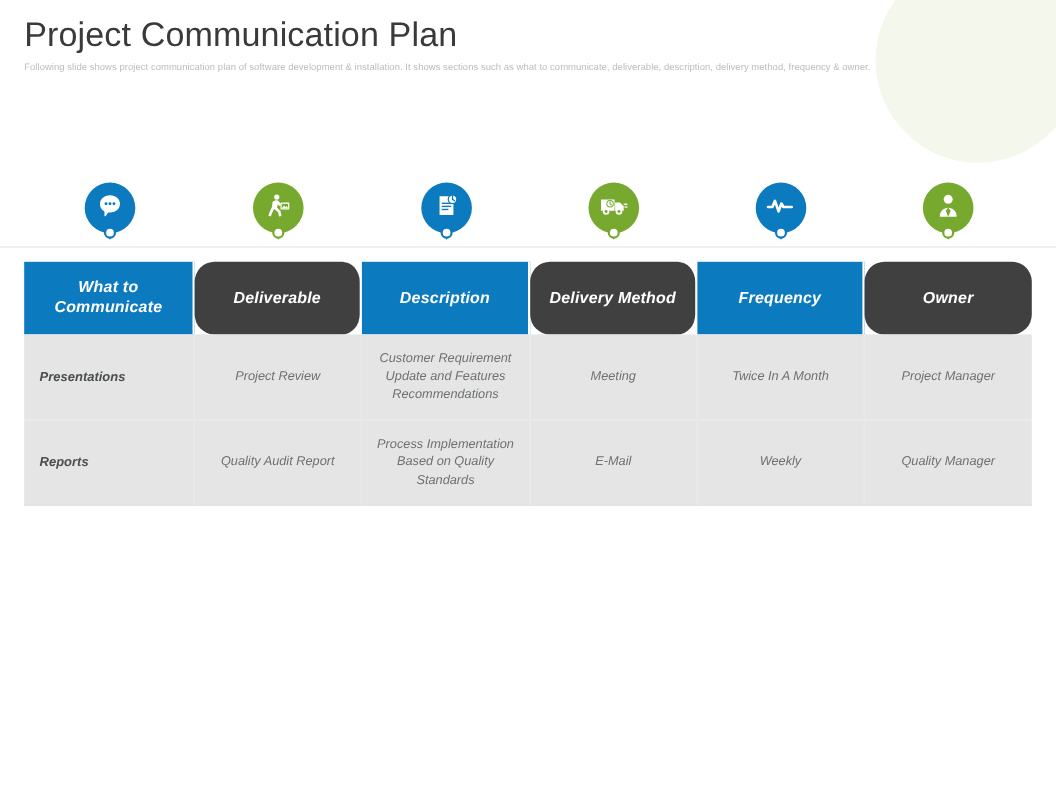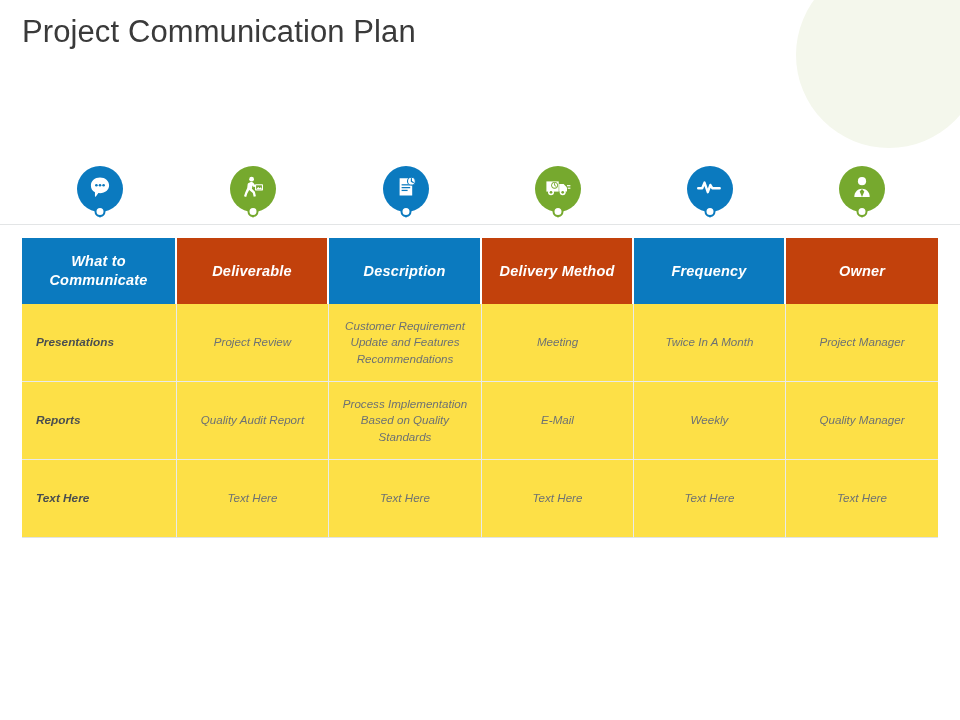--- a/index.html
+++ b/index.html
@@ -120,33 +120,33 @@
     font-weight:bold;
     line-height:1.28;
     text-align:center;
     vertical-align:middle;
     padding:4px 6px;
     border-right:2px solid #ffffff;
     letter-spacing:0.2px;
   }
   table.plan th:last-child { border-right:none; }
   table.plan th.hdr-blue  { background:#0b7abf; }
-  table.plan th.hdr-green { background:#c2410c; }
+  table.plan th.hdr-green { background:#404040;border-radius:18px; }
 
   table.plan td {
     height:78px;
     font-size:11.6px;
     color:#6d7173;
     text-align:center;
     vertical-align:middle;
     padding:6px 9px;
     line-height:1.42;
     border-bottom:1px solid #e8eaeb;
     border-right:1px solid #e8eaeb;
-    background:#fde047;
+    background:#e5e5e5;
   }
   table.plan td:last-child { border-right:none; }
   table.plan tr:last-child td { border-bottom:1px solid #e1e3e4; }
   table.plan td.first-col {
     text-align:left;
     padding-left:14px;
     font-weight:bold;
     color:#4a4e50;
     font-size:11.8px;
   }
@@ -165,20 +165,21 @@
 </style>
 </head>
 <body>
 
 <div id="slide">
 
   <div class="deco-circle"></div>
 
   <div class="header">
     <div class="slide-title">Project Communication Plan</div>
+    <div class="slide-subtitle">Following slide shows project communication plan of software development &amp; installation.  It shows sections such as what to communicate, deliverable, description, delivery method, frequency &amp; owner.</div>
   </div>
 
   <div class="divider"></div>
 
   <div class="pins">
 
     <div class="pin-cell" style="width:155px;">
       <div class="pin">
         <div class="pin-disc" style="background:#0b7abf;color:#0b7abf;">
           <span class="pin-glyph">
@@ -313,26 +314,18 @@
           <td>Project Manager</td>
         </tr>
         <tr>
           <td class="first-col">Reports</td>
           <td>Quality Audit Report</td>
           <td>Process Implementation Based on Quality Standards</td>
           <td>E-Mail</td>
           <td>Weekly</td>
           <td>Quality Manager</td>
         </tr>
-        <tr>
-          <td class="first-col">Text Here</td>
-          <td>Text Here</td>
-          <td>Text Here</td>
-          <td>Text Here</td>
-          <td>Text Here</td>
-          <td>Text Here</td>
-        </tr>
       </tbody>
     </table>
   </div>
 
 
 </div>
 
 </body></html>

